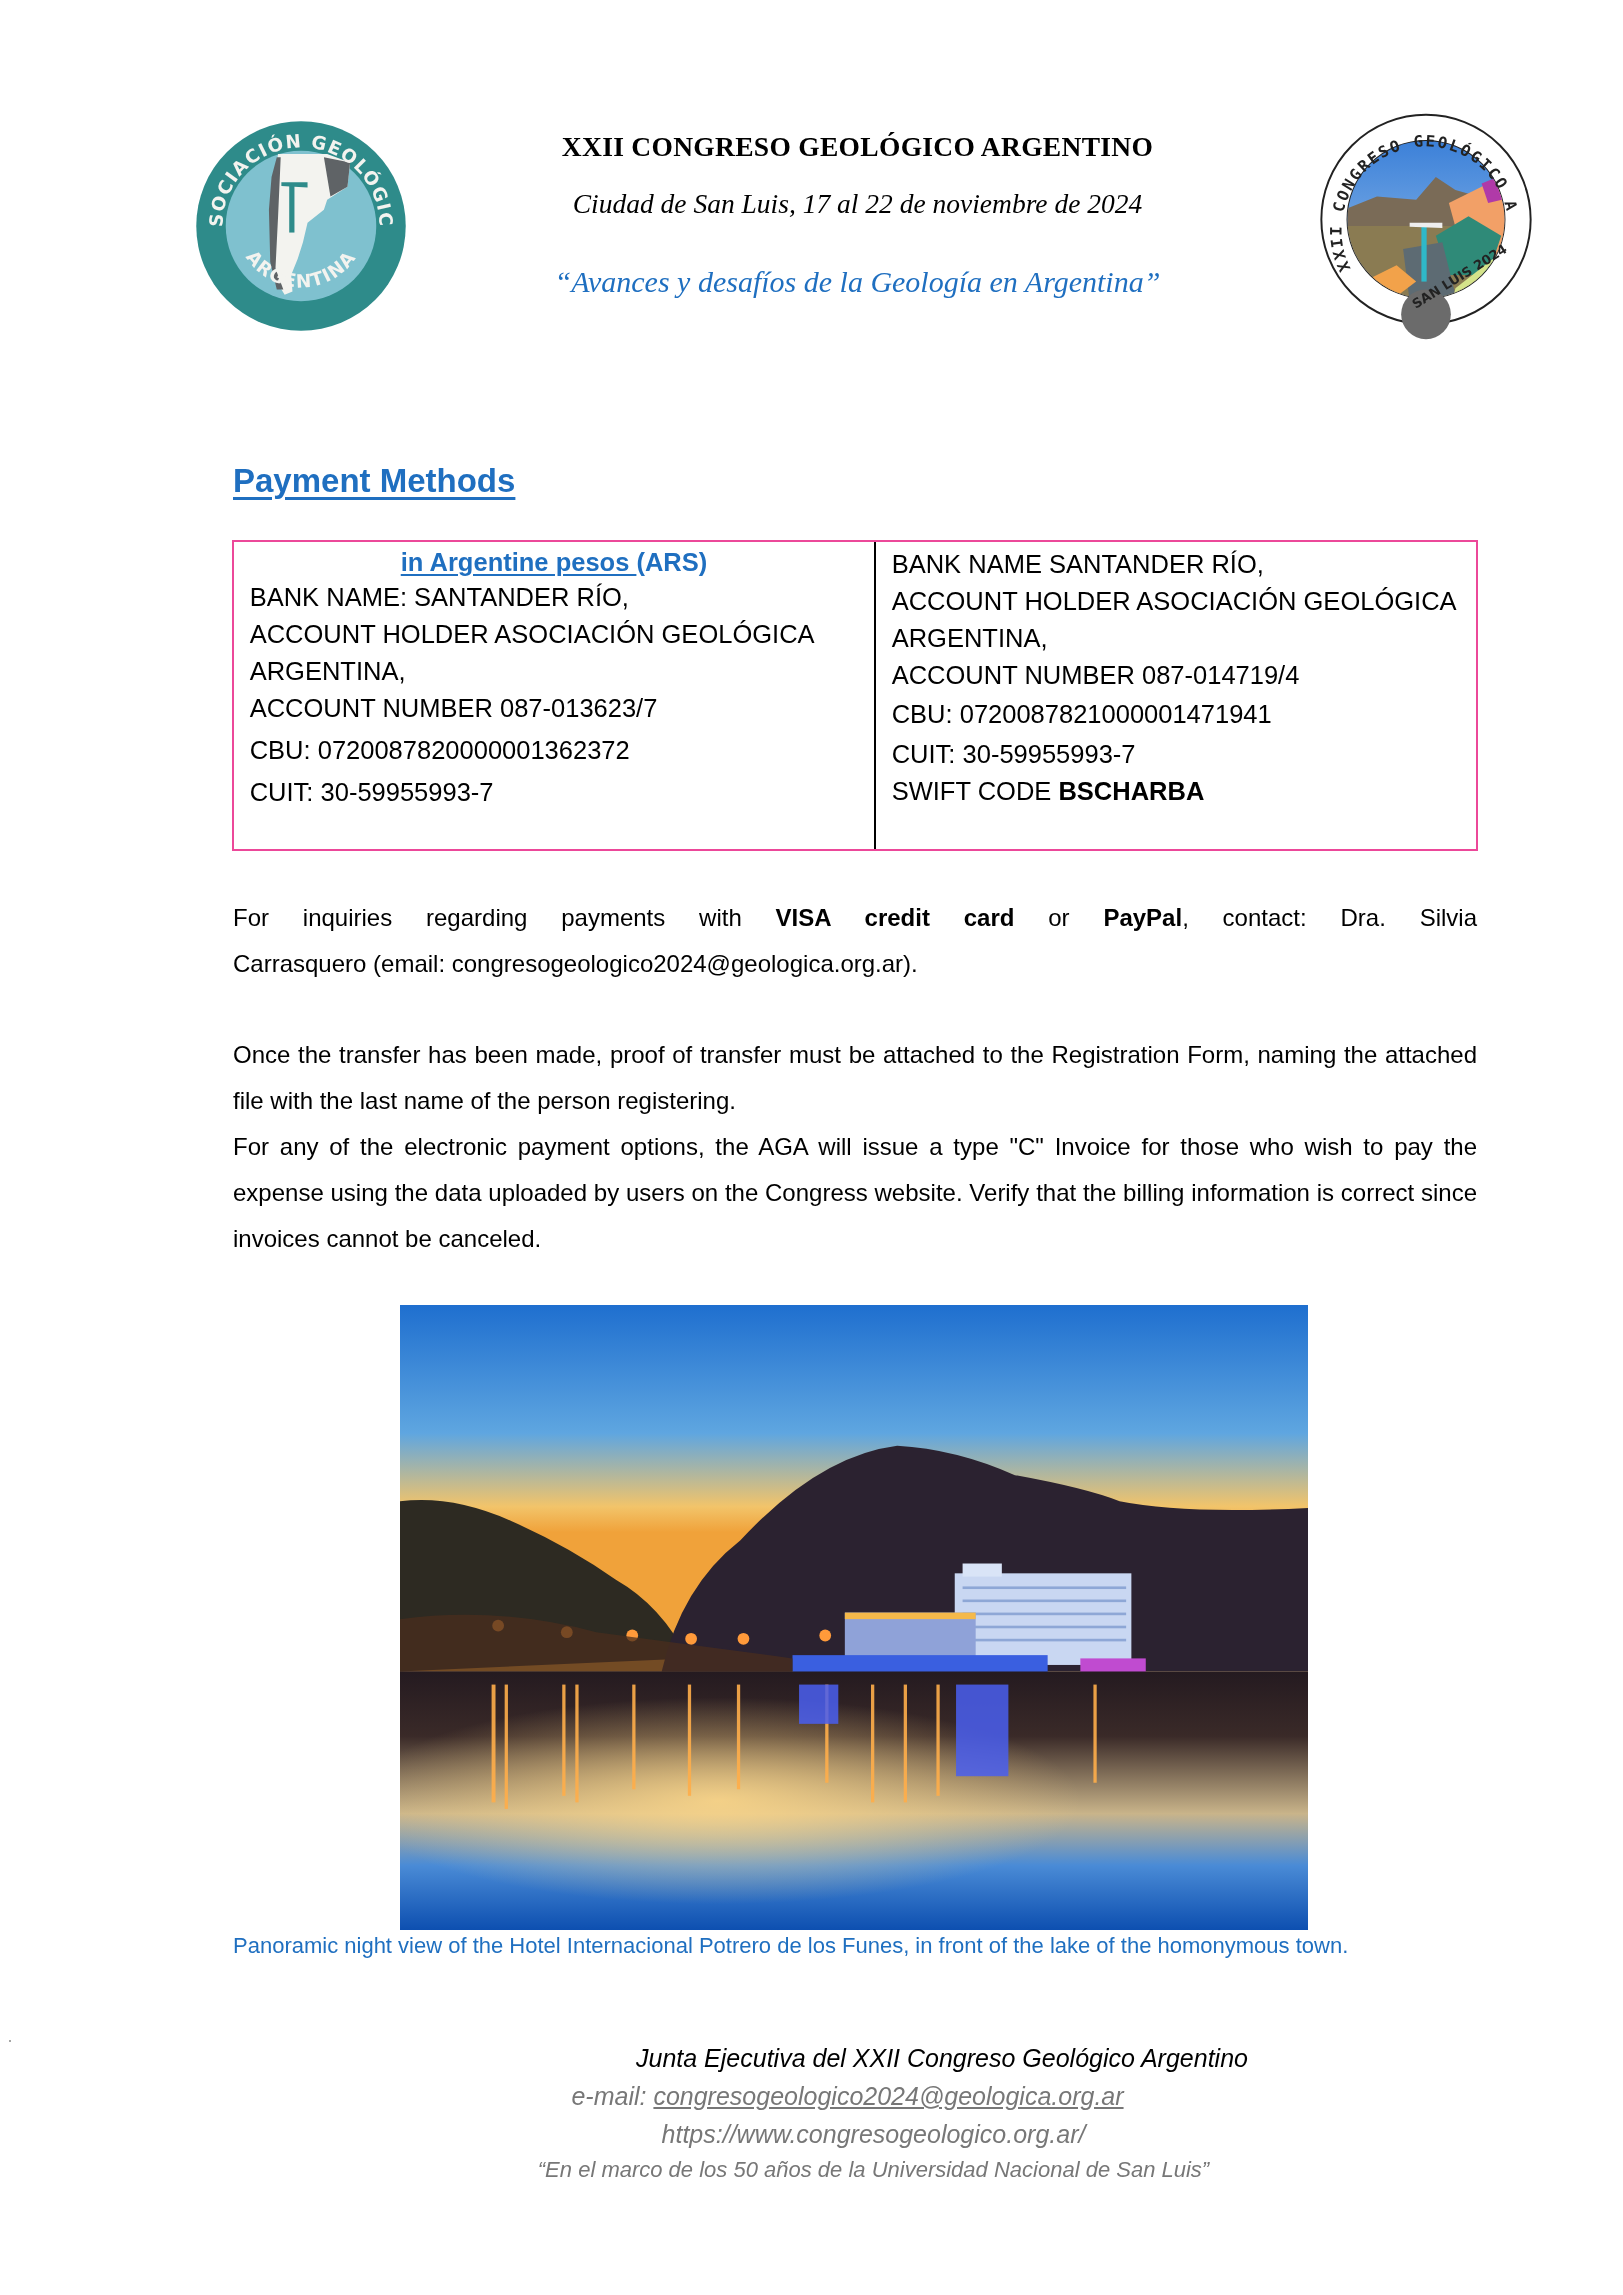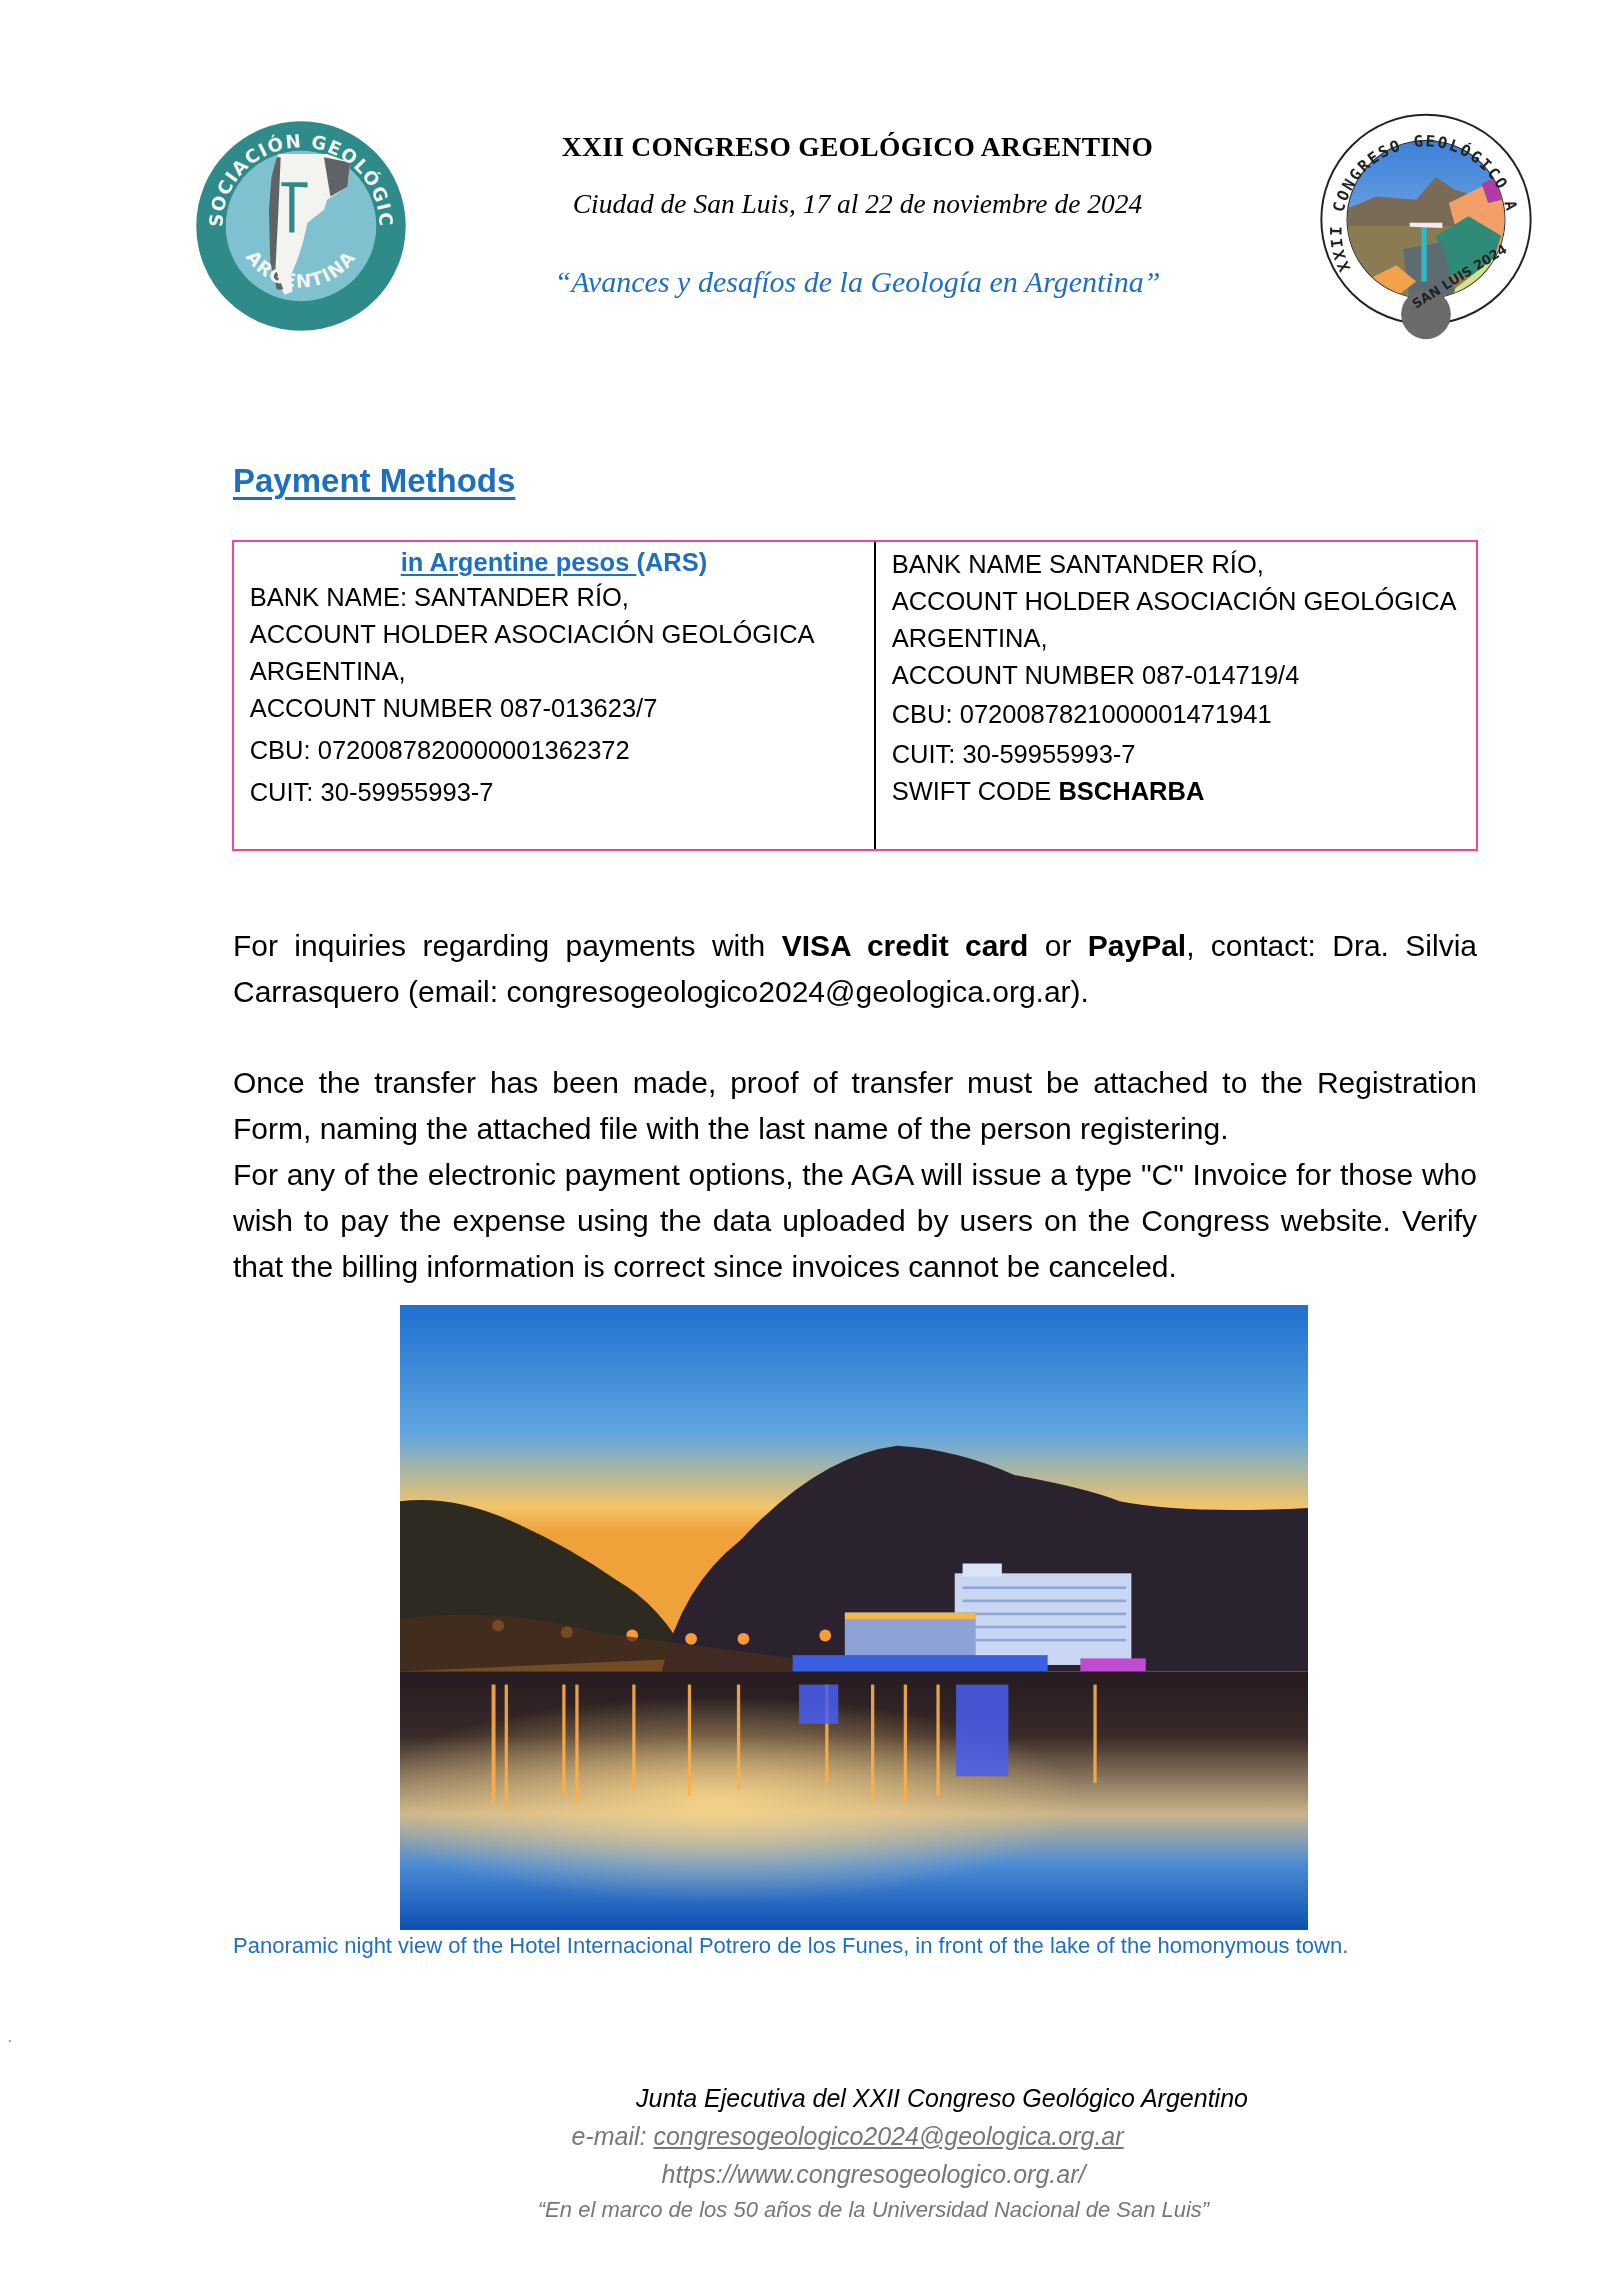--- a/index.html
+++ b/index.html
@@ -23,34 +23,34 @@
   .pay-cell.left { width:642px; border-right:2px solid #000; }
   .pay-cell.right { flex:1; padding-left:15.7px; line-height:37px; }
   .cell-head { text-align:center; color:#1f6fc0; font-weight:bold; font-size:25.5px; line-height:33px; padding-right:15.7px; }
   .cell-head .u { text-decoration:underline; text-decoration-thickness:2px; text-underline-offset:2.6px; }
   .pay-cell .row { white-space:nowrap; }
   .pay-cell.left .row.cbu, .pay-cell.left .row.cuit { margin-top:5.2px; }
   .pay-cell.right .row.cbu, .pay-cell.right .row.cuit { margin-top:2.6px; }
   .bold { font-weight:bold; }
 
   
-  .para { left:233px; width:1244px; font-size:30px; line-height:46px; text-align:justify;margin-top:28px; }
+  .para { left:233px; width:1244px; font-size:24px; line-height:46px; text-align:justify; }
   .para1 { top:895px; text-align-last:left; }
   .para1 .l1 { display:block; text-align:justify; text-align-last:justify; }
   .para2 { top:1032px; }
   .para2 .line { display:block; }
 
   
   .photo { left:400px; top:1305px; width:908px; height:625px; overflow:hidden; }
 
   
   .caption { left:233px; top:1929px; width:1244px; font-size:22px; line-height:34px; color:#1f6fc0; text-align:justify; }
 
   
-  .foot { left:393px; width:981px; text-align:center;margin-top:40px; }
+  .foot { left:393px; width:981px; text-align:center; }
   .foot-org { top:2044px; font-size:25px; font-style:italic; color:#000; left:458px; width:968px; }
   .foot-email { top:2082px; font-size:25px; font-style:italic; color:#777; left:393px; width:909px; }
   .foot-email .addr { text-decoration:underline; }
   .foot-web { top:2120px; font-size:25px; font-style:italic; color:#777; left:419px; width:909px; }
   .foot-motto { top:2157px; font-size:22px; font-style:italic; color:#777; left:419px; width:909px; }
 
   .stray-dot { left:9.2px; top:2040px; width:2px; height:2px; background:#888; border-radius:50%; }
 </style>
 </head>
 <body>

